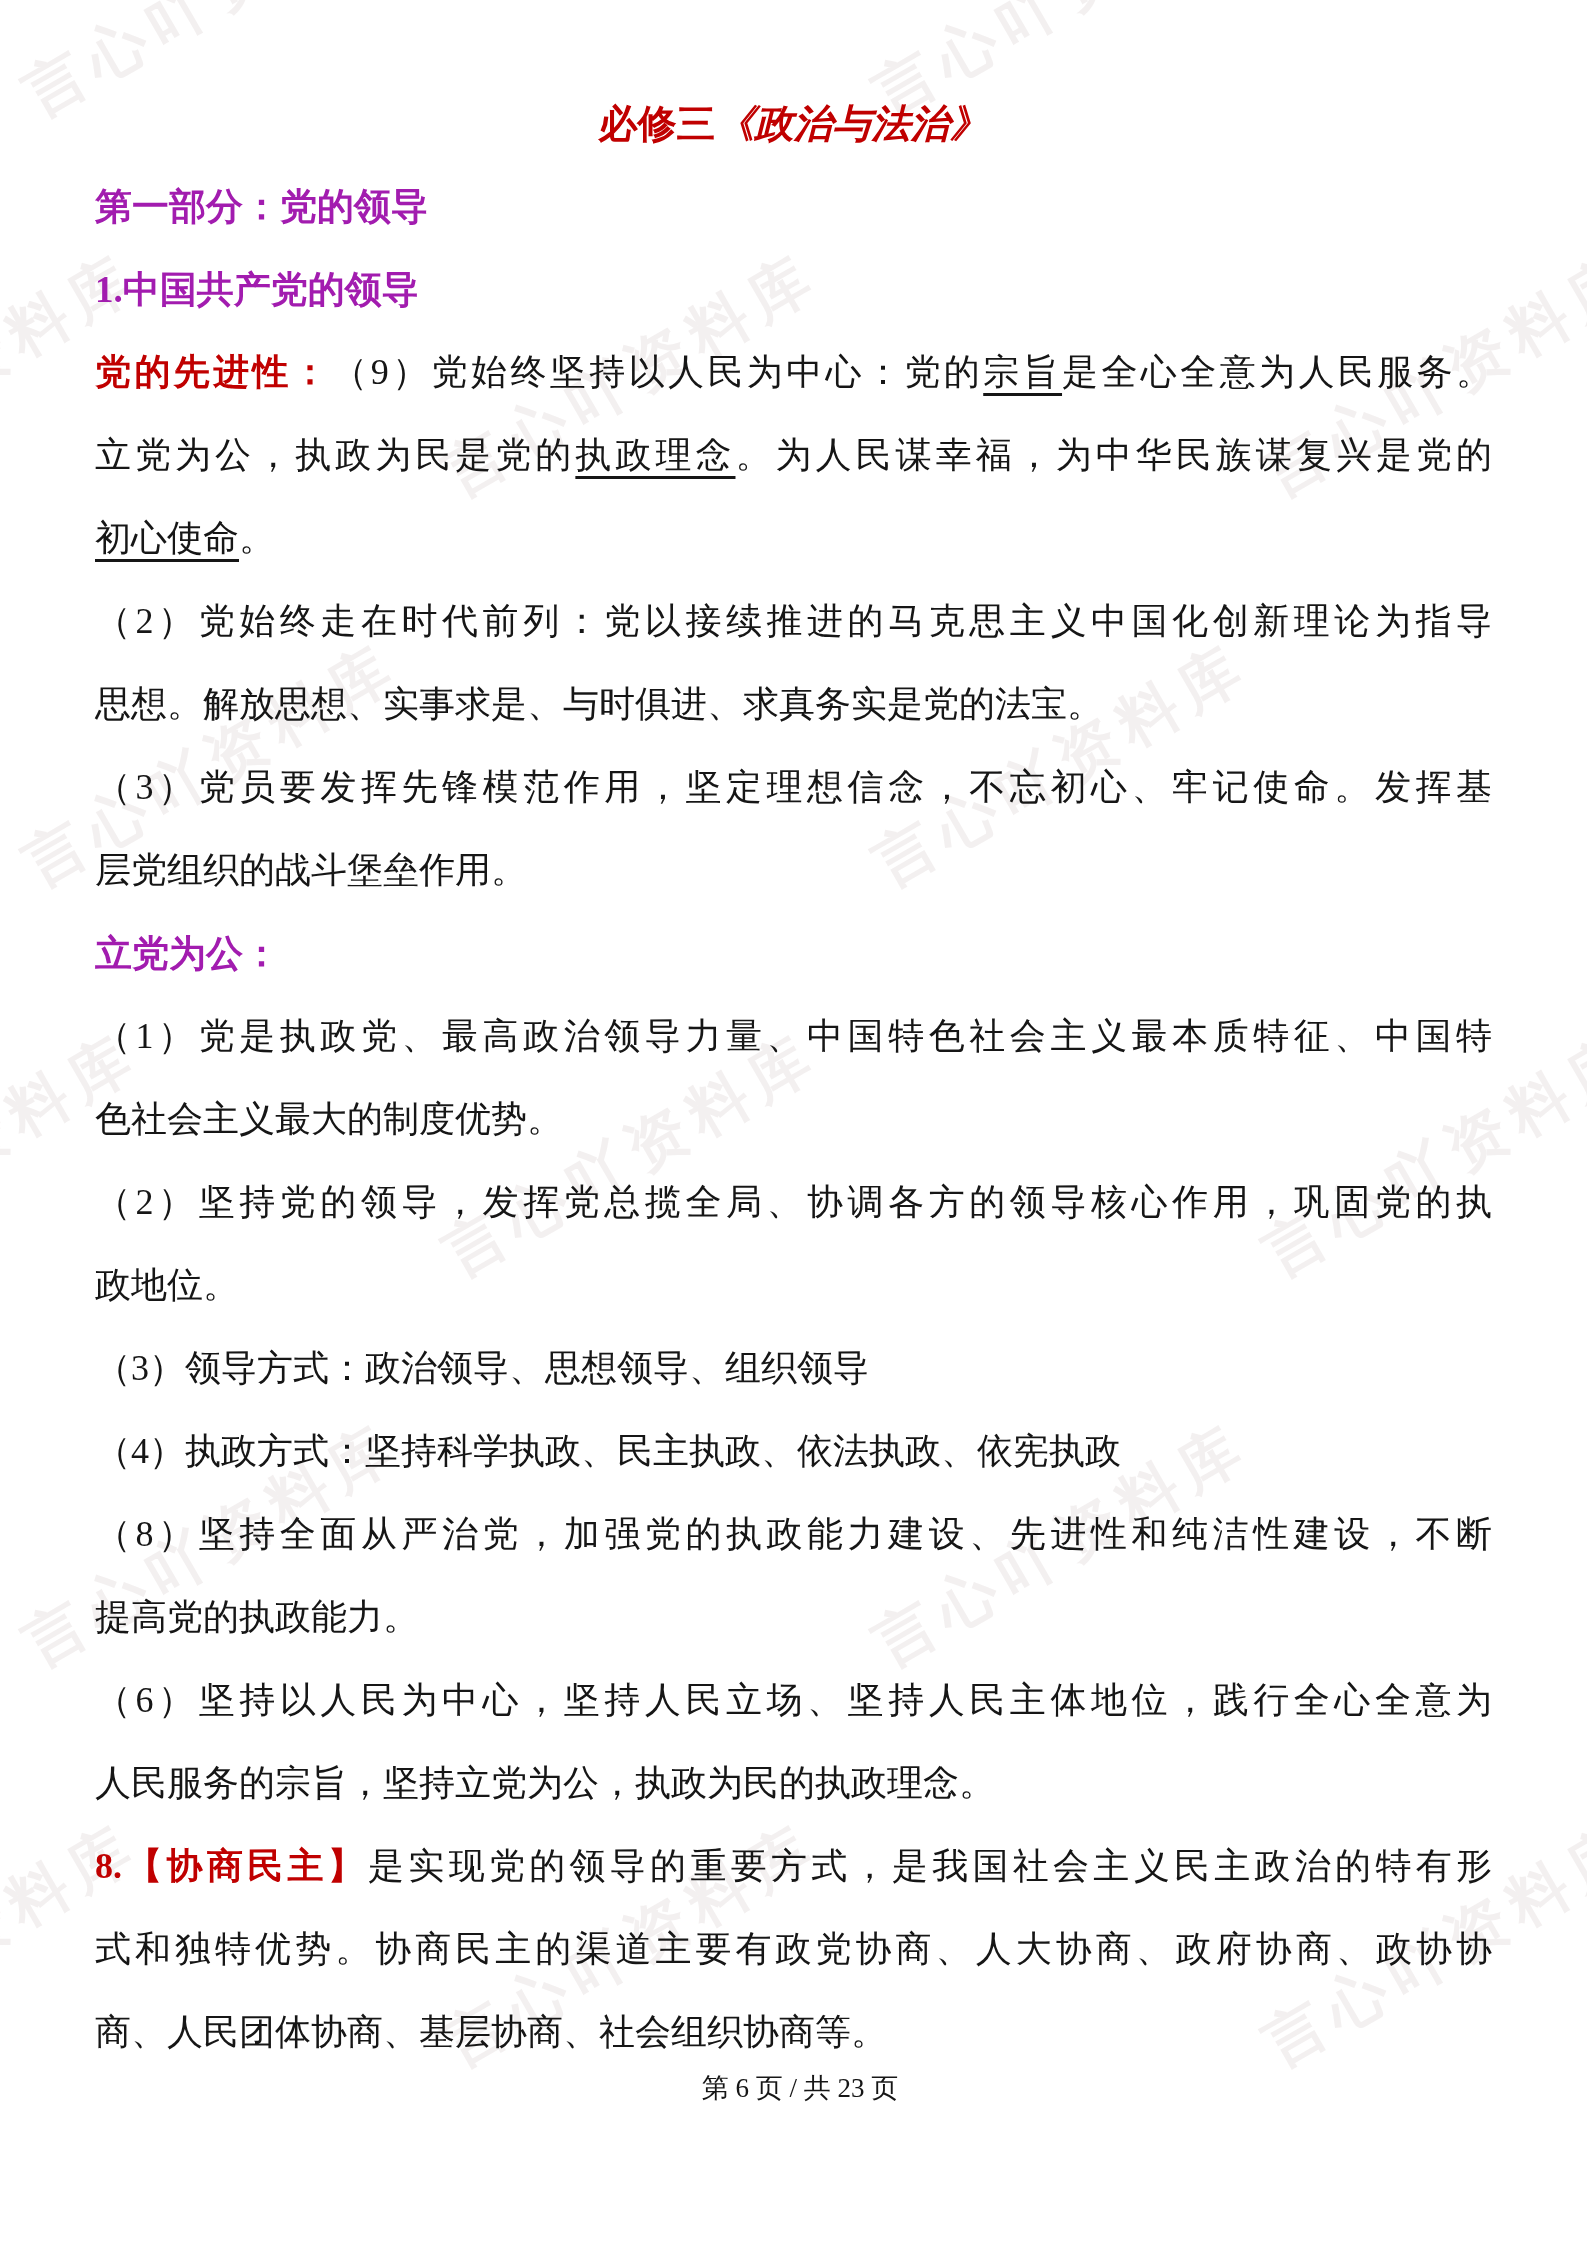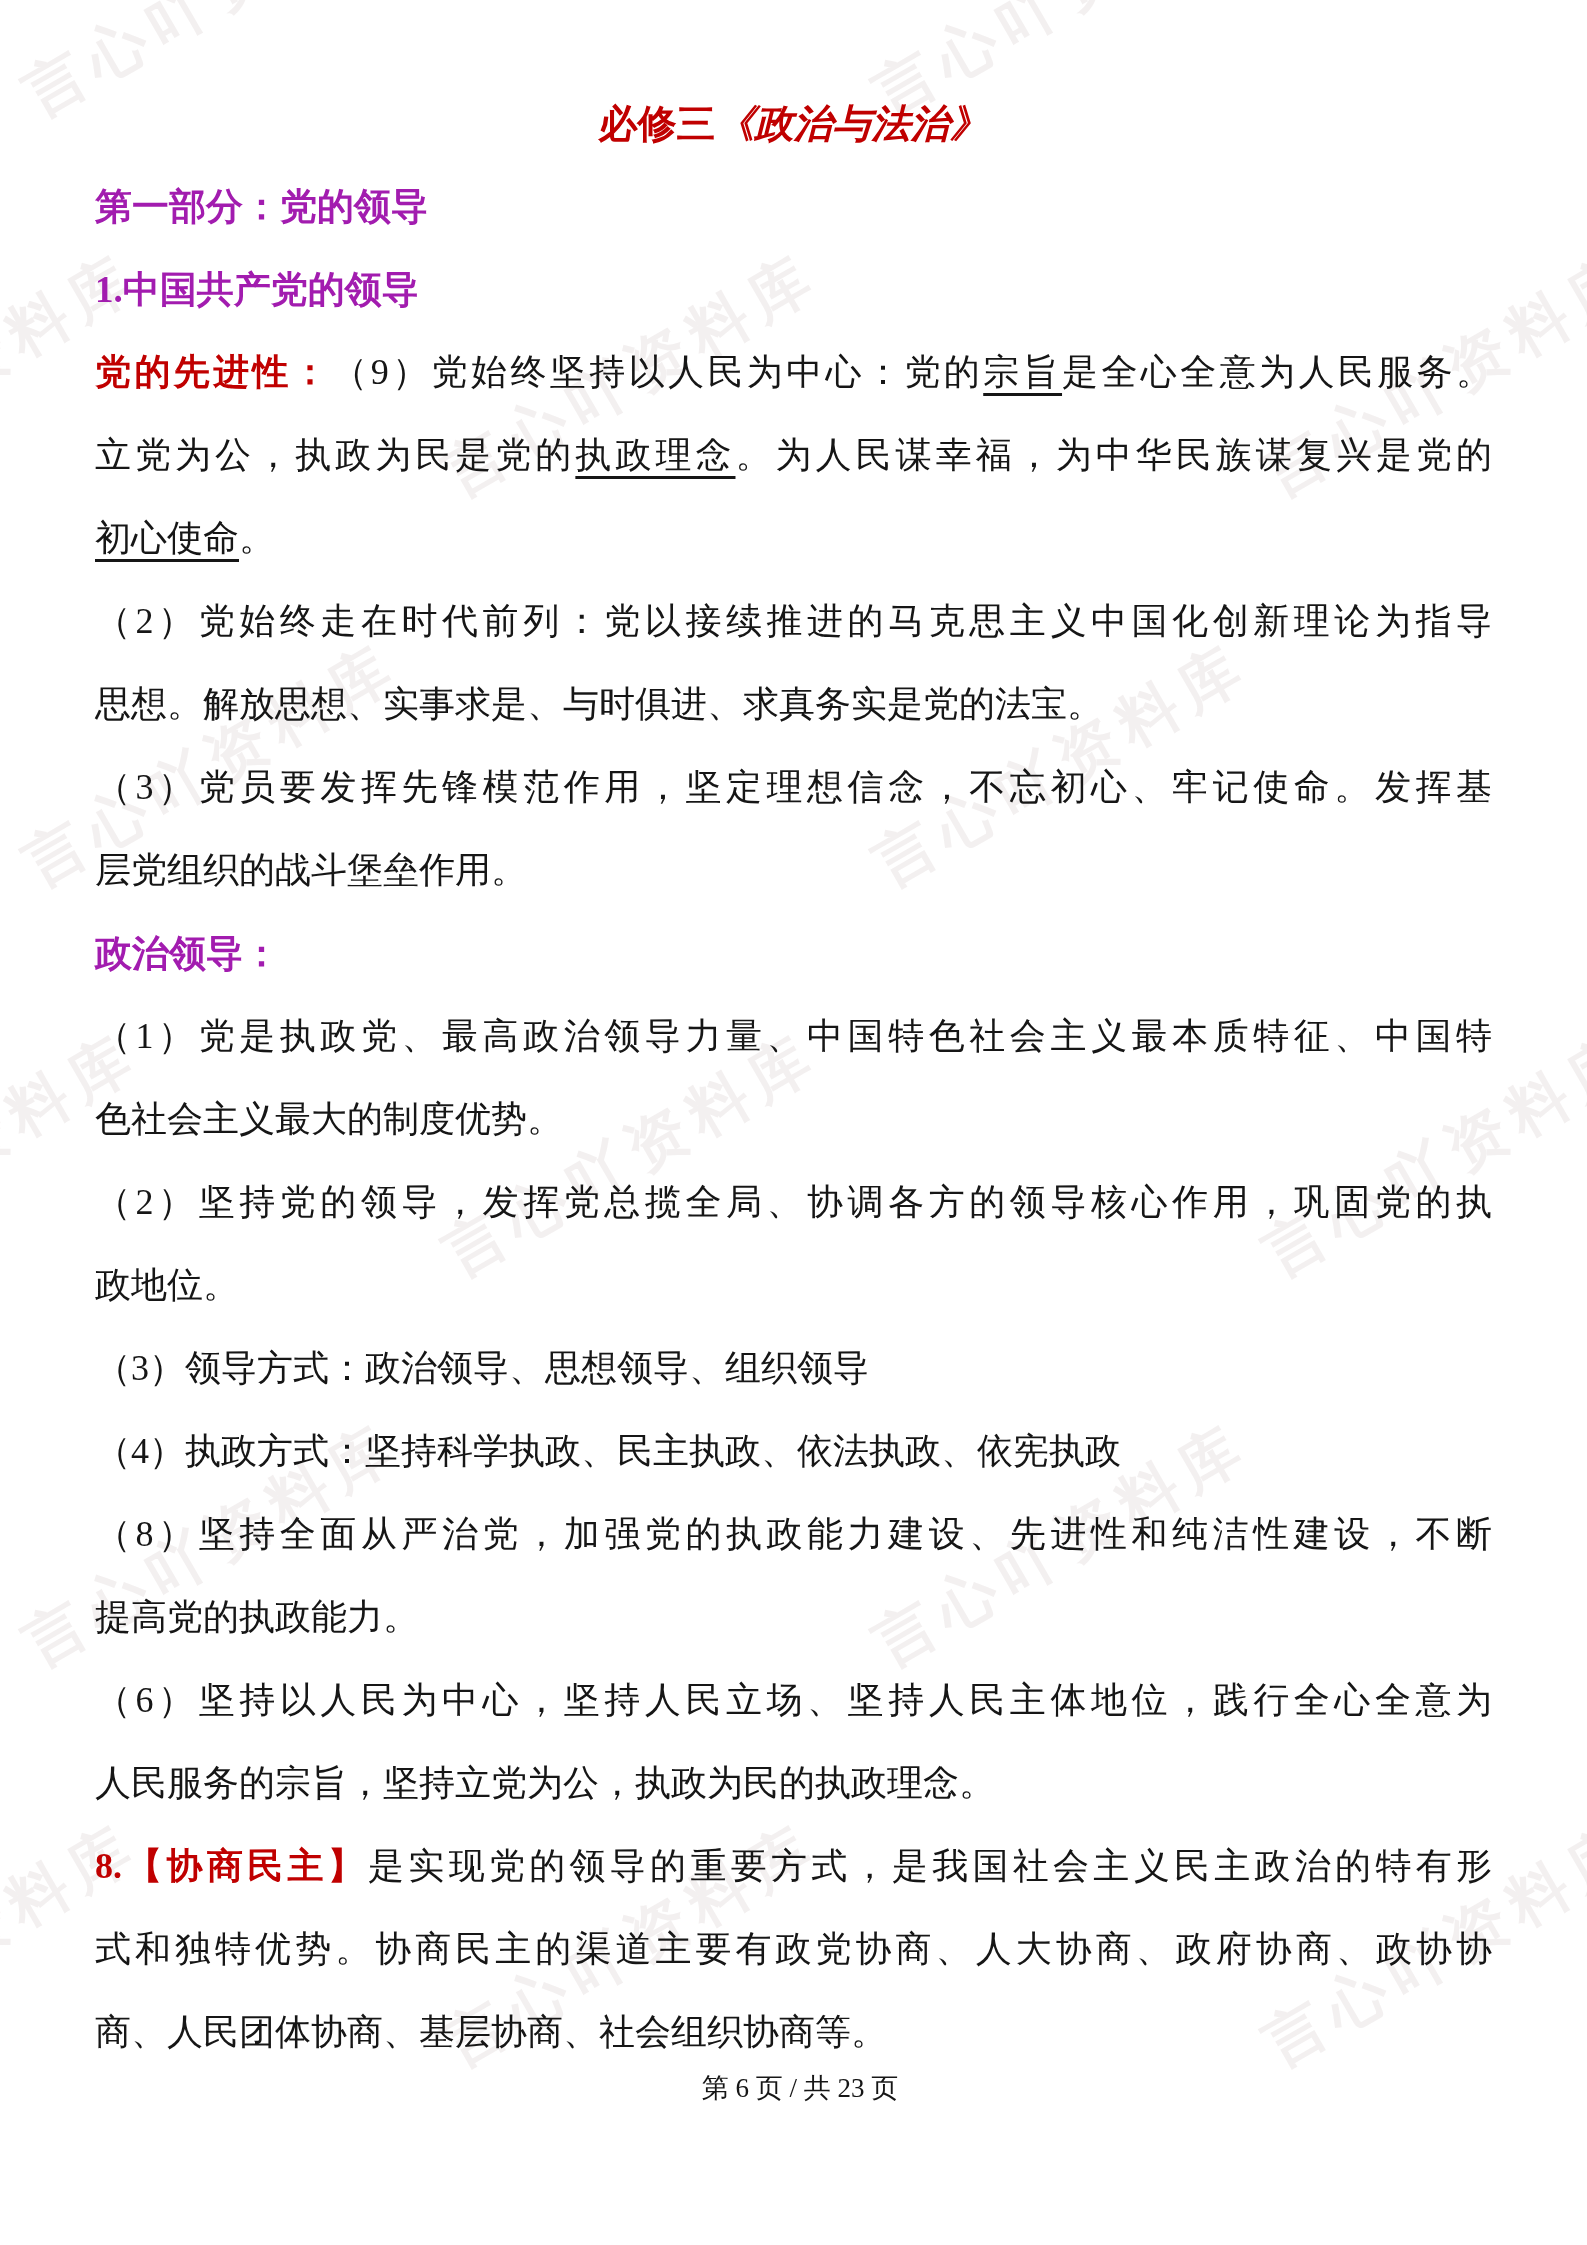--- a/index.html
+++ b/index.html
@@ -108,21 +108,21 @@
       <div class="line center title-line"><span class="seg-red">必修三</span><span class="seg-red-italic">《政治与法治》</span></div>
       <div class="line left heading"><span class="seg">第一部分：党的领导</span></div>
       <div class="line left heading"><span class="seg">1.中国共产党的领导</span></div>
       <div class="line justify"><span class="seg-red">党的先进性：</span><span class="seg">（9）党始终坚持以人民为中心：党的</span><span class="seg-u">宗旨</span><span class="seg">是全心全意为人民服务。</span></div>
       <div class="line justify"><span class="seg">立党为公，执政为民是党的</span><span class="seg-u">执政理念</span><span class="seg">。为人民谋幸福，为中华民族谋复兴是党的</span></div>
       <div class="line left"><span class="seg-u">初心使命</span><span class="seg">。</span></div>
       <div class="line justify"><span class="seg">（2）党始终走在时代前列：党以接续推进的马克思主义中国化创新理论为指导</span></div>
       <div class="line left"><span class="seg">思想。解放思想、实事求是、与时俱进、求真务实是党的法宝。</span></div>
       <div class="line justify"><span class="seg">（3）党员要发挥先锋模范作用，坚定理想信念，不忘初心、牢记使命。发挥基</span></div>
       <div class="line left"><span class="seg">层党组织的战斗堡垒作用。</span></div>
-      <div class="line left heading"><span class="seg">政治领导：</span></div>
+      <div class="line left heading"><span class="seg">立党为公：</span></div>
       <div class="line justify"><span class="seg">（1）党是执政党、最高政治领导力量、中国特色社会主义最本质特征、中国特</span></div>
       <div class="line left"><span class="seg">色社会主义最大的制度优势。</span></div>
       <div class="line justify"><span class="seg">（2）坚持党的领导，发挥党总揽全局、协调各方的领导核心作用，巩固党的执</span></div>
       <div class="line left"><span class="seg">政地位。</span></div>
       <div class="line left"><span class="seg">（3）领导方式：政治领导、思想领导、组织领导</span></div>
       <div class="line left"><span class="seg">（4）执政方式：坚持科学执政、民主执政、依法执政、依宪执政</span></div>
       <div class="line justify"><span class="seg">（8）坚持全面从严治党，加强党的执政能力建设、先进性和纯洁性建设，不断</span></div>
       <div class="line left"><span class="seg">提高党的执政能力。</span></div>
       <div class="line justify"><span class="seg">（6）坚持以人民为中心，坚持人民立场、坚持人民主体地位，践行全心全意为</span></div>
       <div class="line left"><span class="seg">人民服务的宗旨，坚持立党为公，执政为民的执政理念。</span></div>

